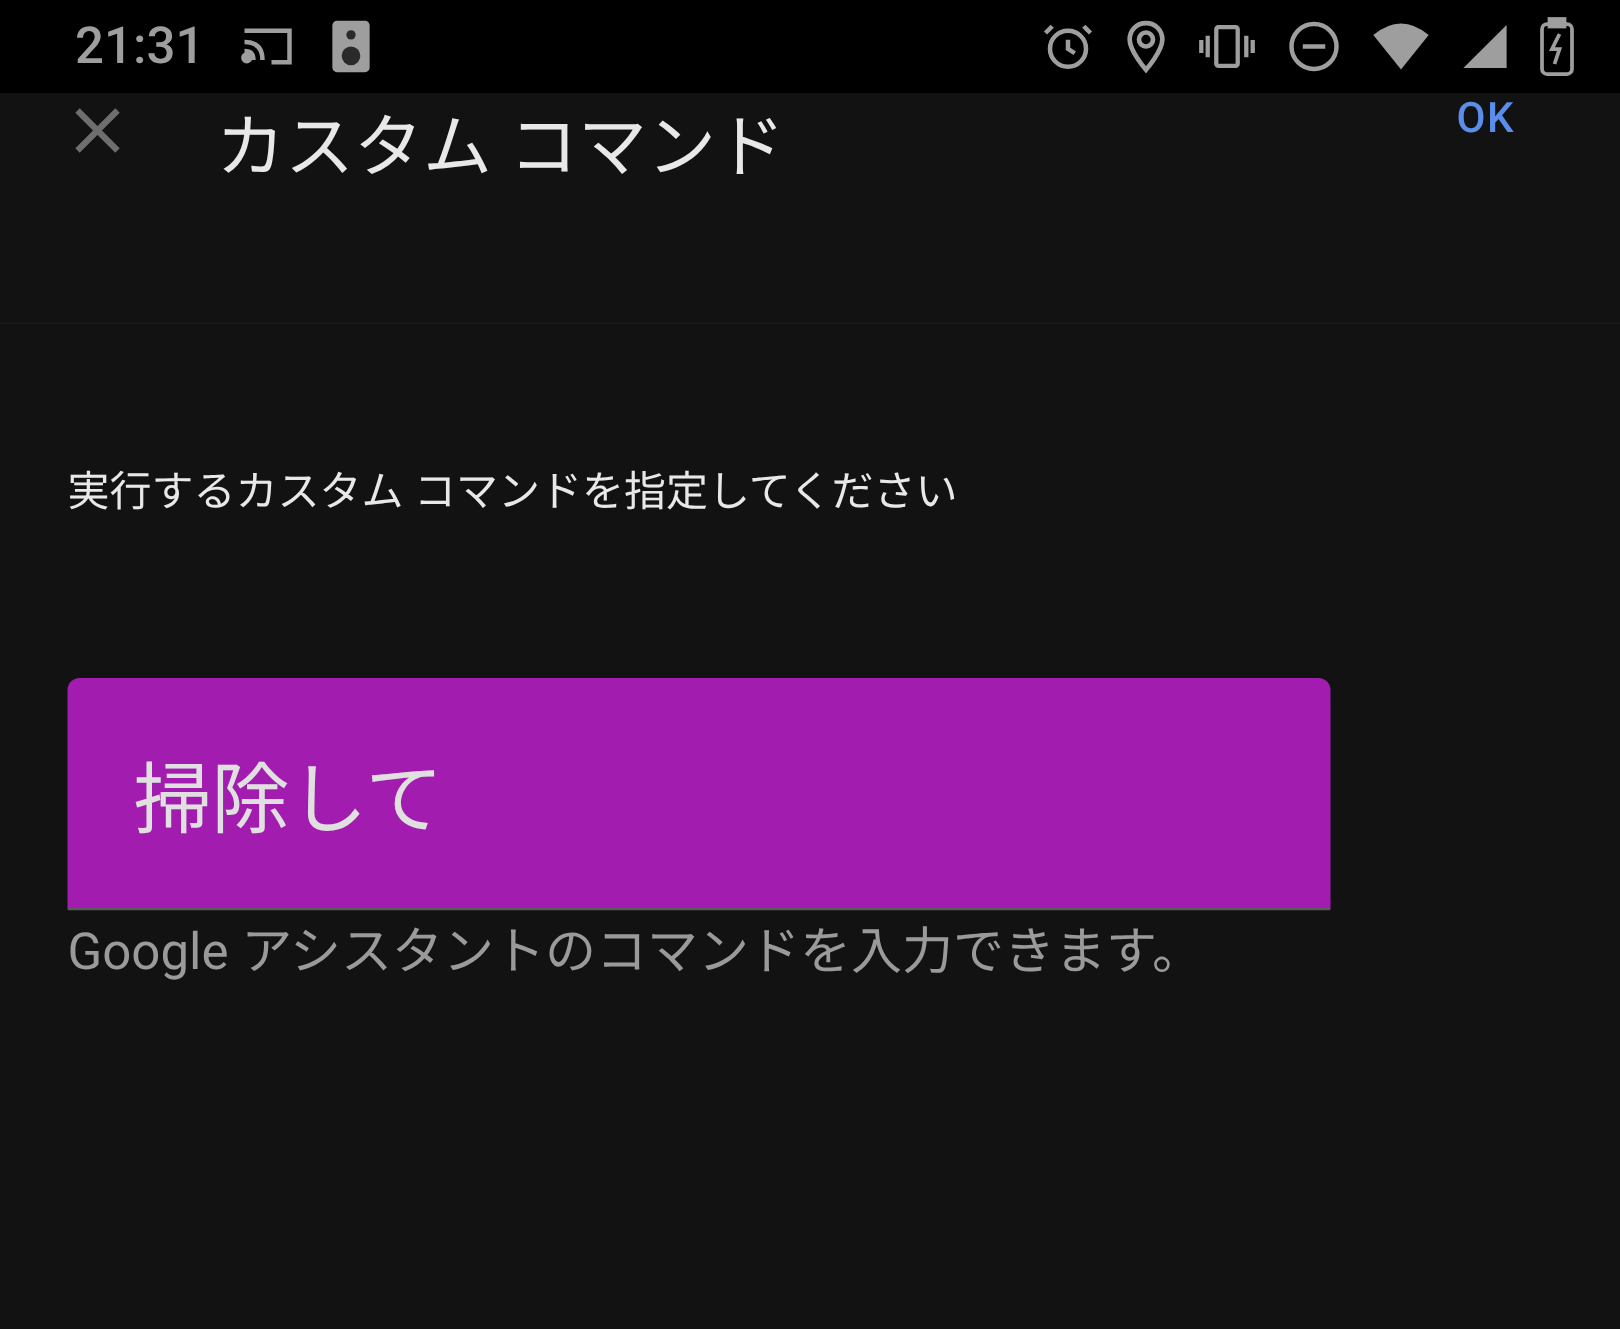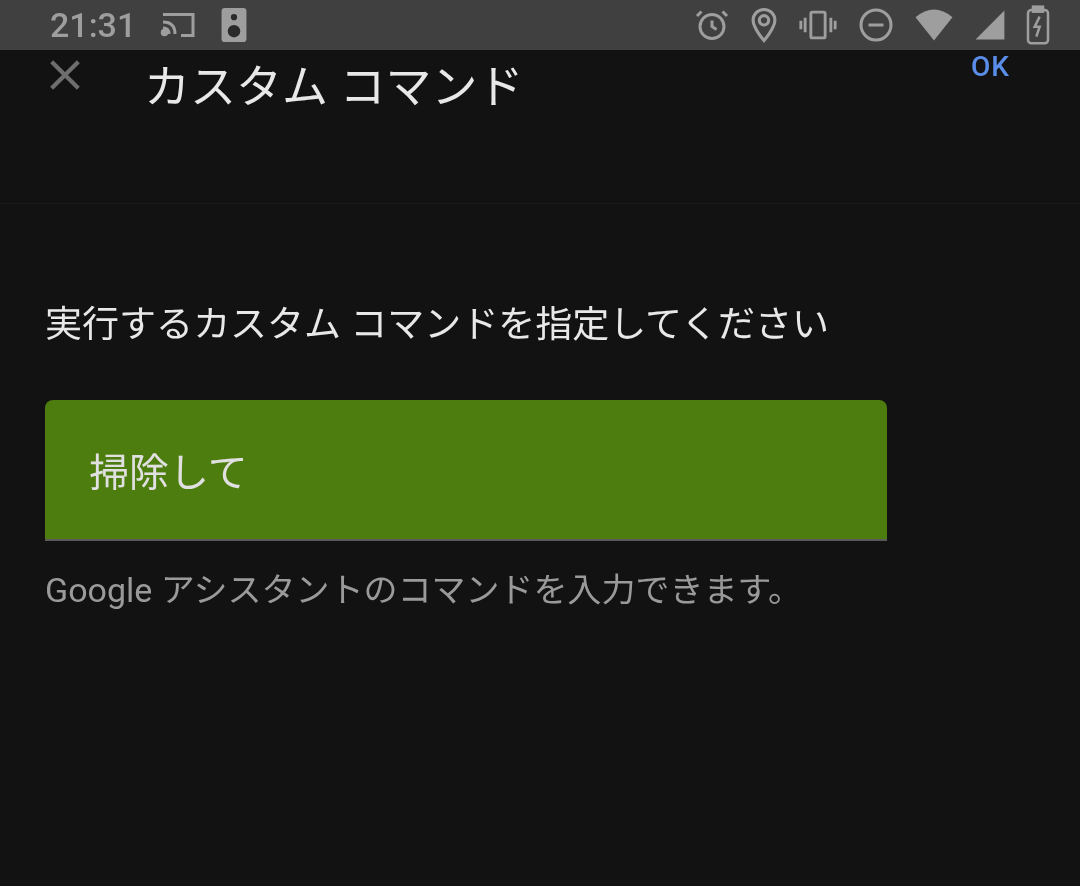--- a/index.html
+++ b/index.html
@@ -5,22 +5,22 @@
     * { margin: 0; padding: 0; box-sizing: border-box; }
     body {
       width: 1080px;
       height: 886px;
       background: #121212;
       font-family: -apple-system, BlinkMacSystemFont, "Segoe UI", Roboto, "Noto Sans JP", sans-serif;
       color: #e0e0e0;
       overflow: hidden;
     }
     .status-bar {
-      height: 50px;
-      background: #404040;
+      height: 62px;
+      background: #000000;
       display: flex;
       align-items: center;
       justify-content: space-between;
       padding: 0 30px 0 50px;
       color: #9e9e9e;
     }
     .status-left {
       display: flex;
       align-items: center;
       gap: 24px;
@@ -67,34 +67,33 @@
       font-weight: 500;
       color: #5a8eea;
       cursor: pointer;
       padding-right: 30px;
       letter-spacing: 1px;
     }
     .content {
       padding: 90px 45px 0 45px;
     }
     .instruction {
-      font-size: 37px;
+      font-size: 28px;
       color: #e8e8e8;
-      margin-bottom: 52px;
+      margin-bottom: 106px;
     }
     .text-field {
-      background: #4d7c0f;
+      background: #a21caf;
       border-radius: 8px 8px 0 0;
       padding: 46px 44px;
-      font-size: 40px;
+      font-size: 52px;
       color: #e0e0e0;
       border-bottom: 2px solid #5a5a5a;
       outline: none;
       width: 842px;
-      margin-bottom: 22px;
       border-top: none;
       border-left: none;
       border-right: none;
       font-family: inherit;
     }
     .helper-text {
       font-size: 34px;
       color: #9a9a9a;
     }
     svg { display: block; }

